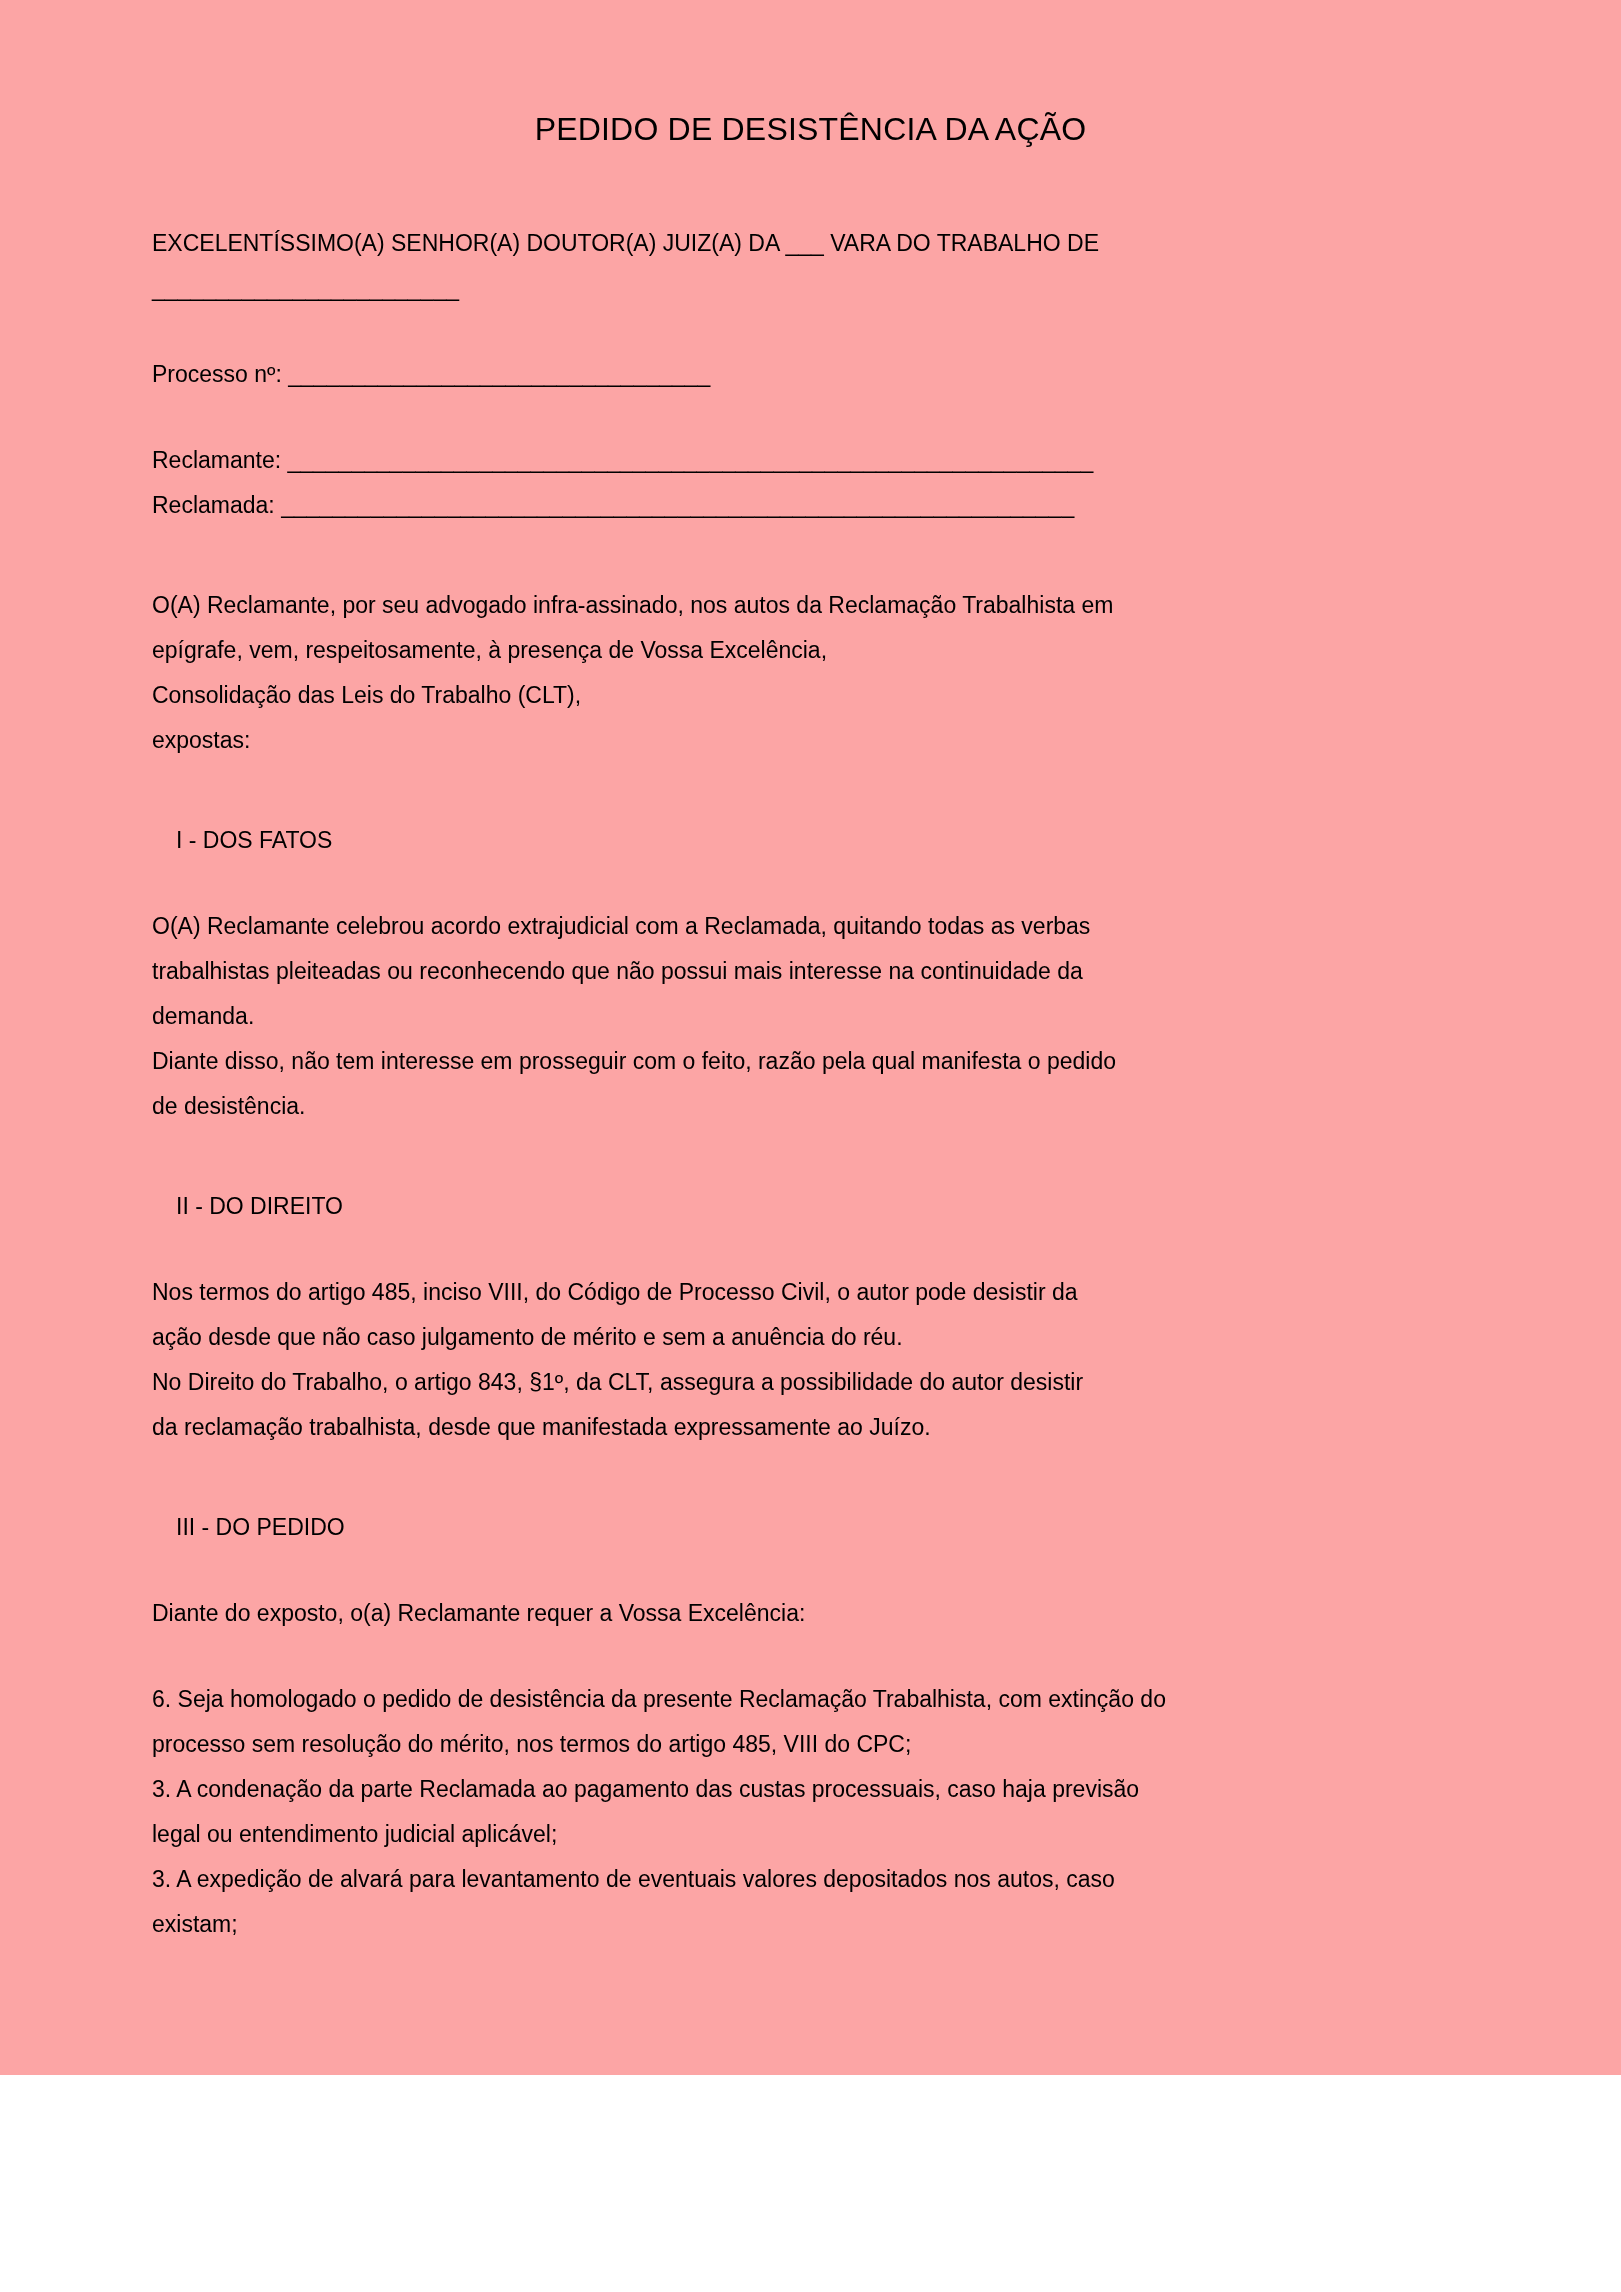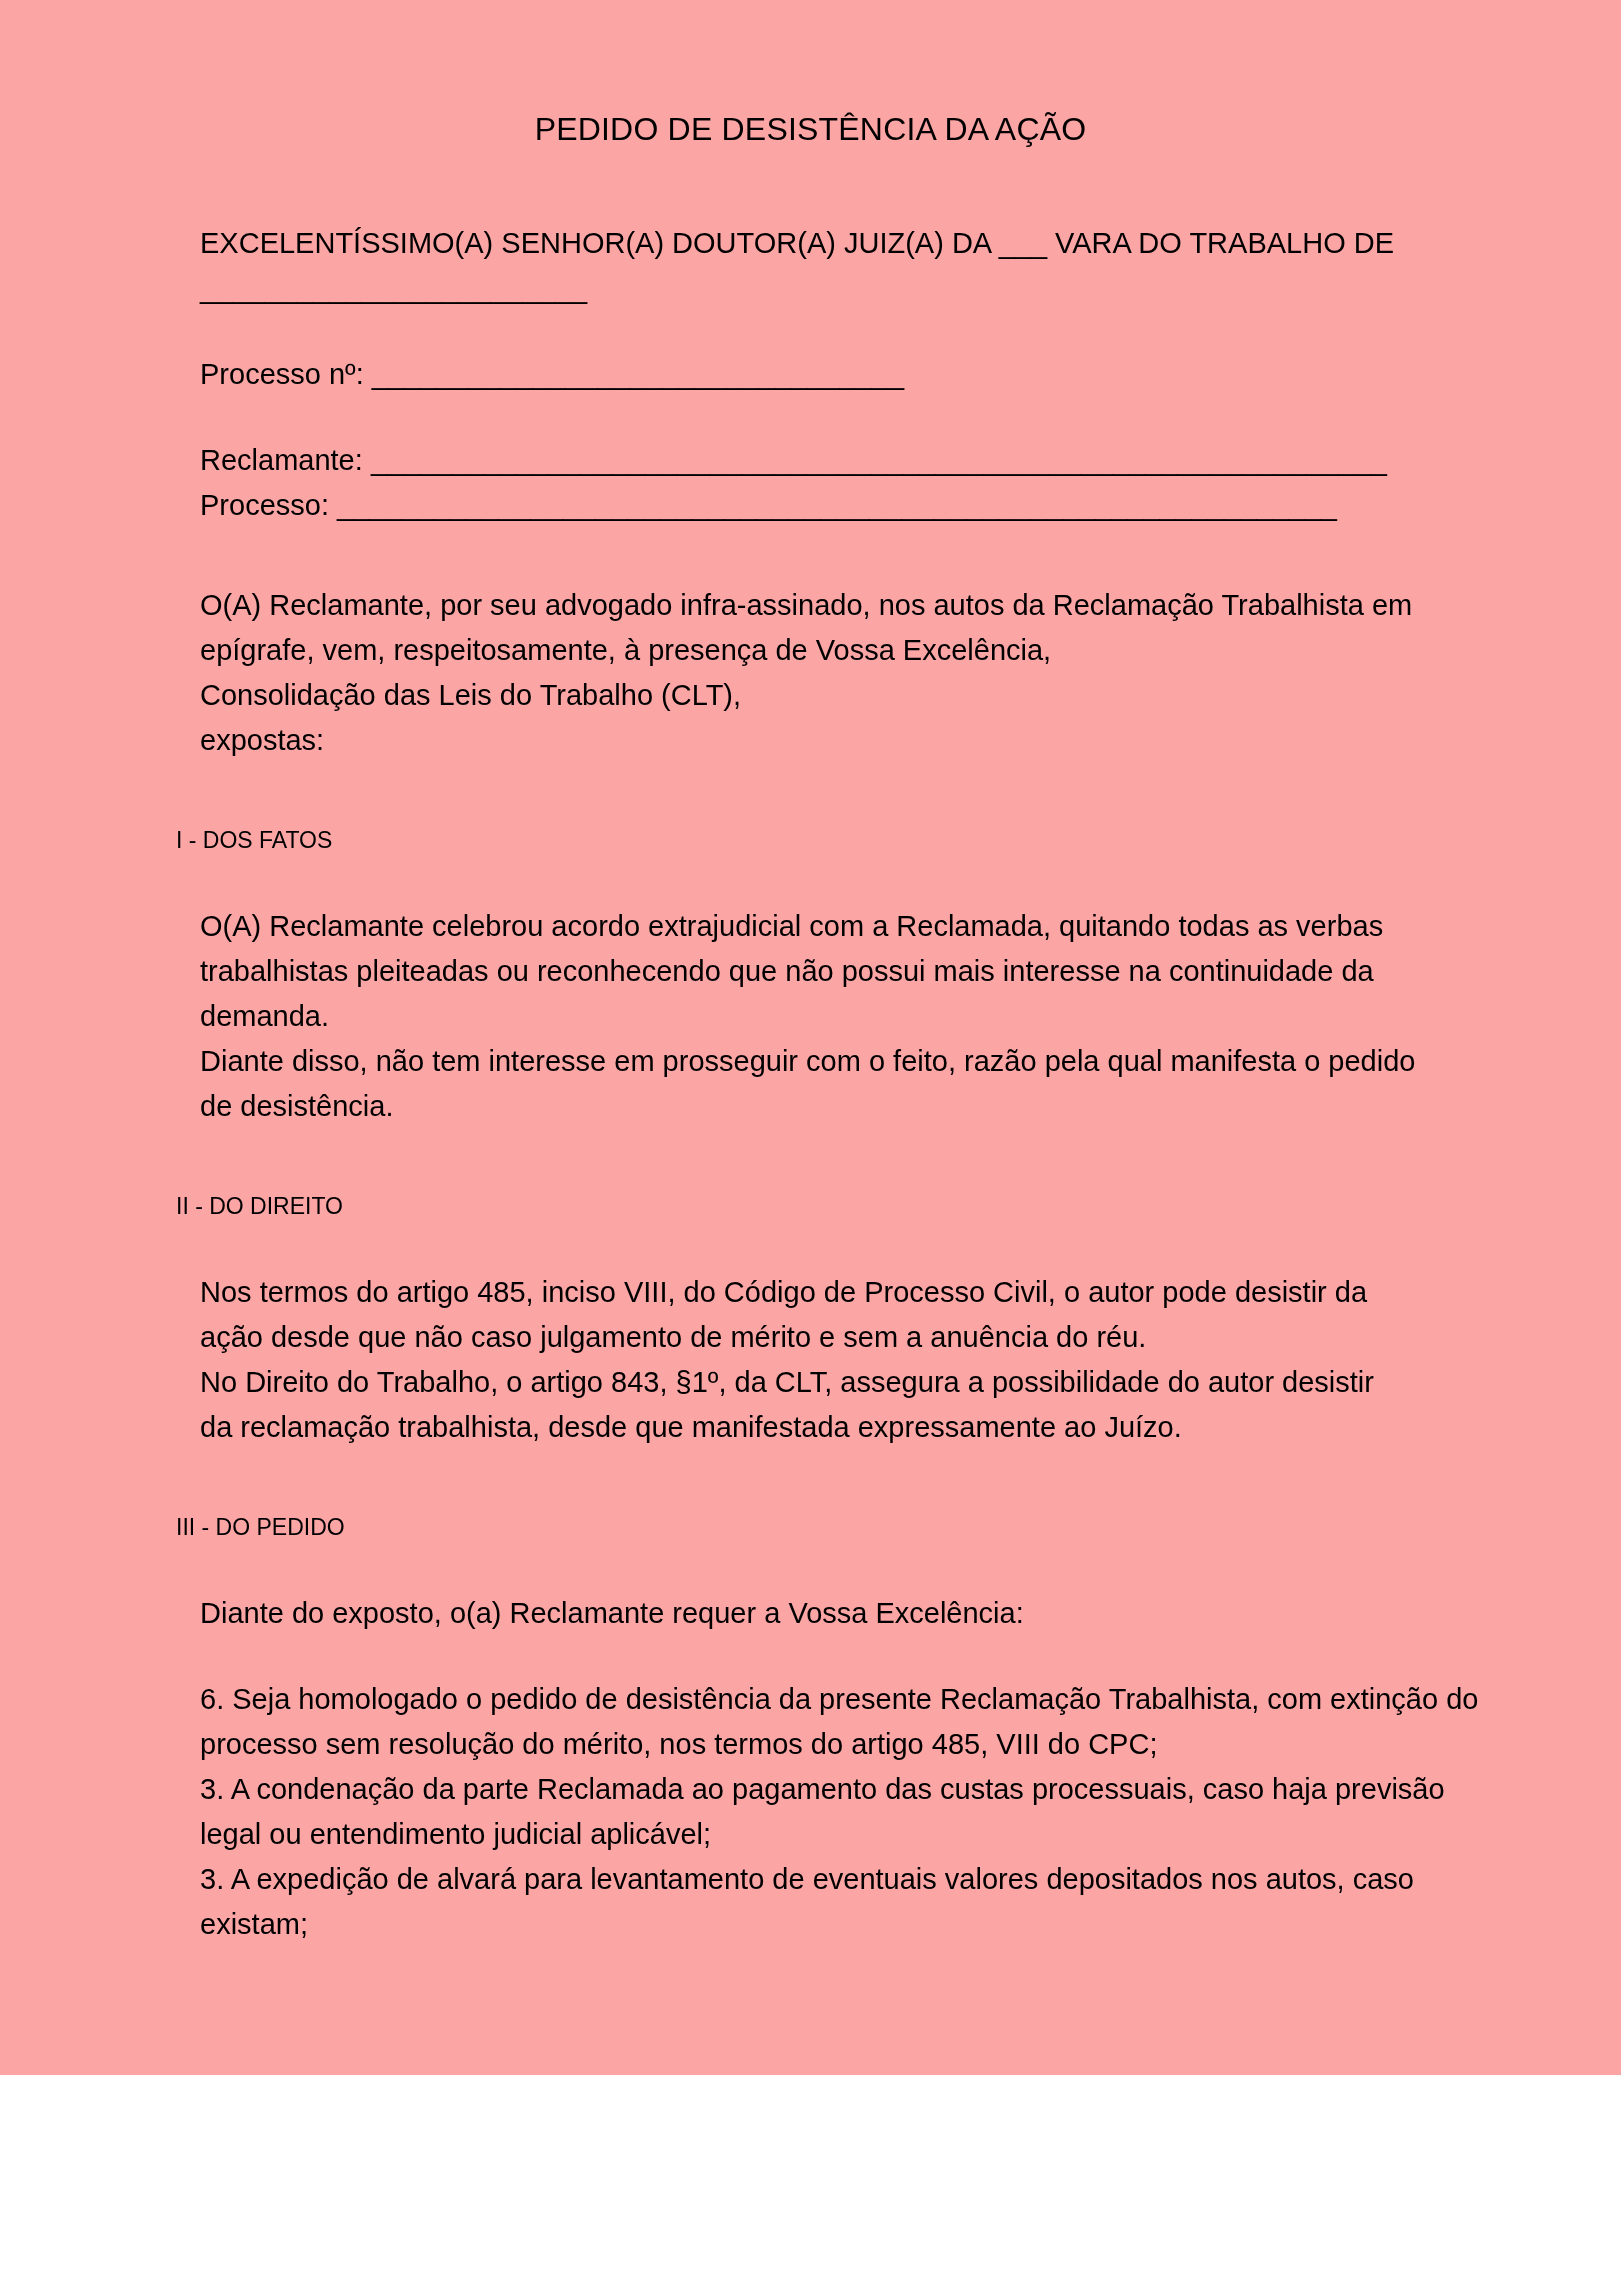--- a/index.html
+++ b/index.html
@@ -32,25 +32,24 @@
     font-weight: 400;
     color: #000;
   }
   .content {
     position: absolute;
     left: 152px;
     top: 221px;
     width: 1137px;
   }
   .line {
-    font-size: 29px;
+    font-size: 23px;
     line-height: 45px;
     color: #000;
     white-space: nowrap;
-    margin-left: 48px;
   }
   .line-stretch {
     letter-spacing: 0.5px;
   }
   .gap-md { height: 41px; }
   .gap-lg { height: 55px; }
   .heading {
     font-size: 23px;
     line-height: 45px;
     color: #000;
@@ -70,21 +69,21 @@
     <div class="line"><span>EXCELENTÍSSIMO(A) SENHOR(A) DOUTOR(A) JUIZ(A) DA </span><span>___</span><span> VARA DO TRABALHO DE</span></div>
     <div class="line"><span>________________________</span></div>
 
     <div class="gap-md"></div>
 
     <div class="line"><span>Processo nº:</span> <span>_________________________________</span></div>
 
     <div class="gap-md"></div>
 
     <div class="line"><span>Reclamante:</span> <span>_______________________________________________________________</span></div>
-    <div class="line"><span>Processo:</span> <span>______________________________________________________________</span></div>
+    <div class="line"><span>Reclamada:</span> <span>______________________________________________________________</span></div>
 
     <div class="gap-lg"></div>
 
     <div class="line">O(A) Reclamante, por seu advogado infra-assinado, nos autos da Reclamação Trabalhista em</div>
     <div class="line">epígrafe, vem, respeitosamente, à presença de Vossa Excelência,</div>
     <div class="line">Consolidação das Leis do Trabalho (CLT),</div>
     <div class="line">expostas:</div>
 
     <div class="gap-lg"></div>
 

